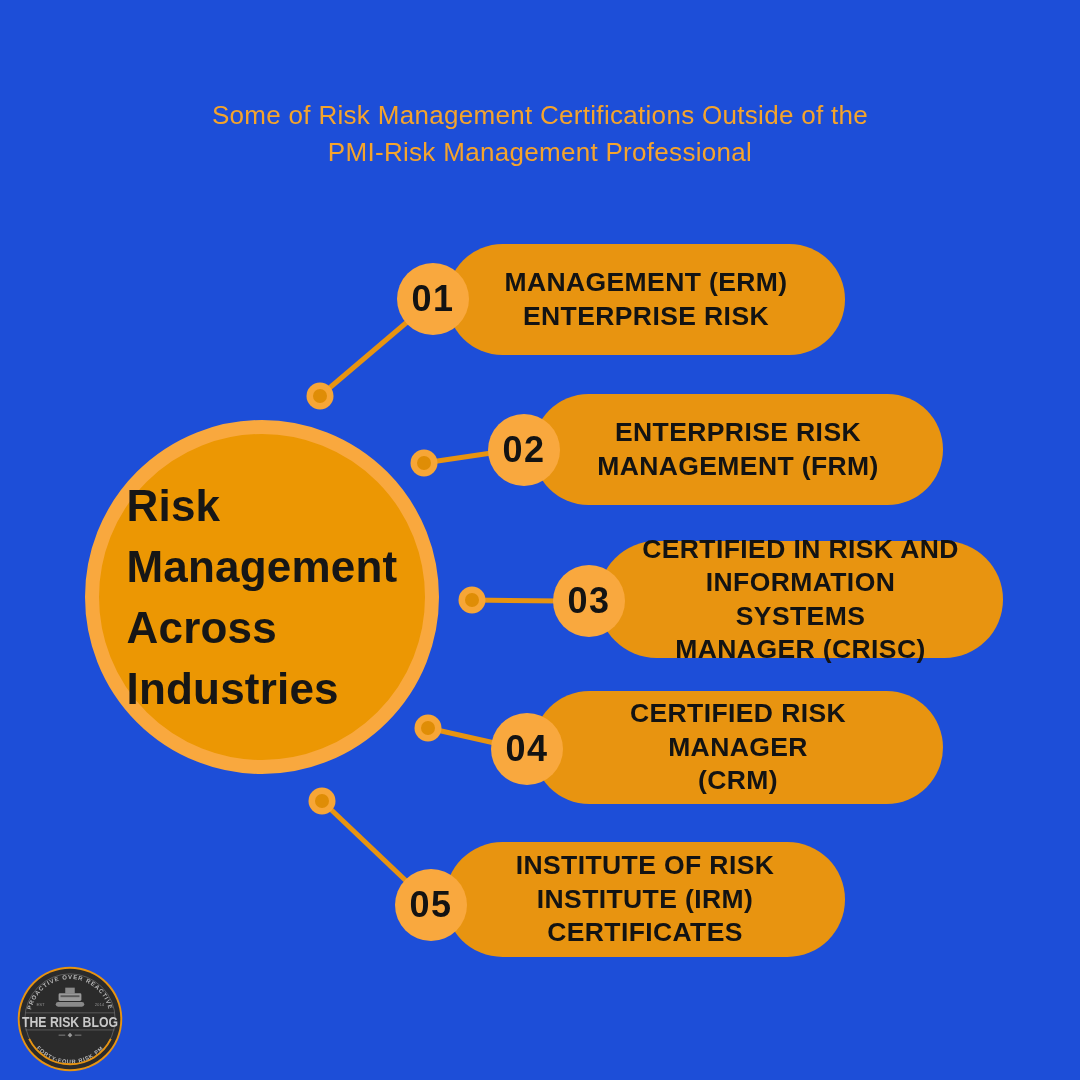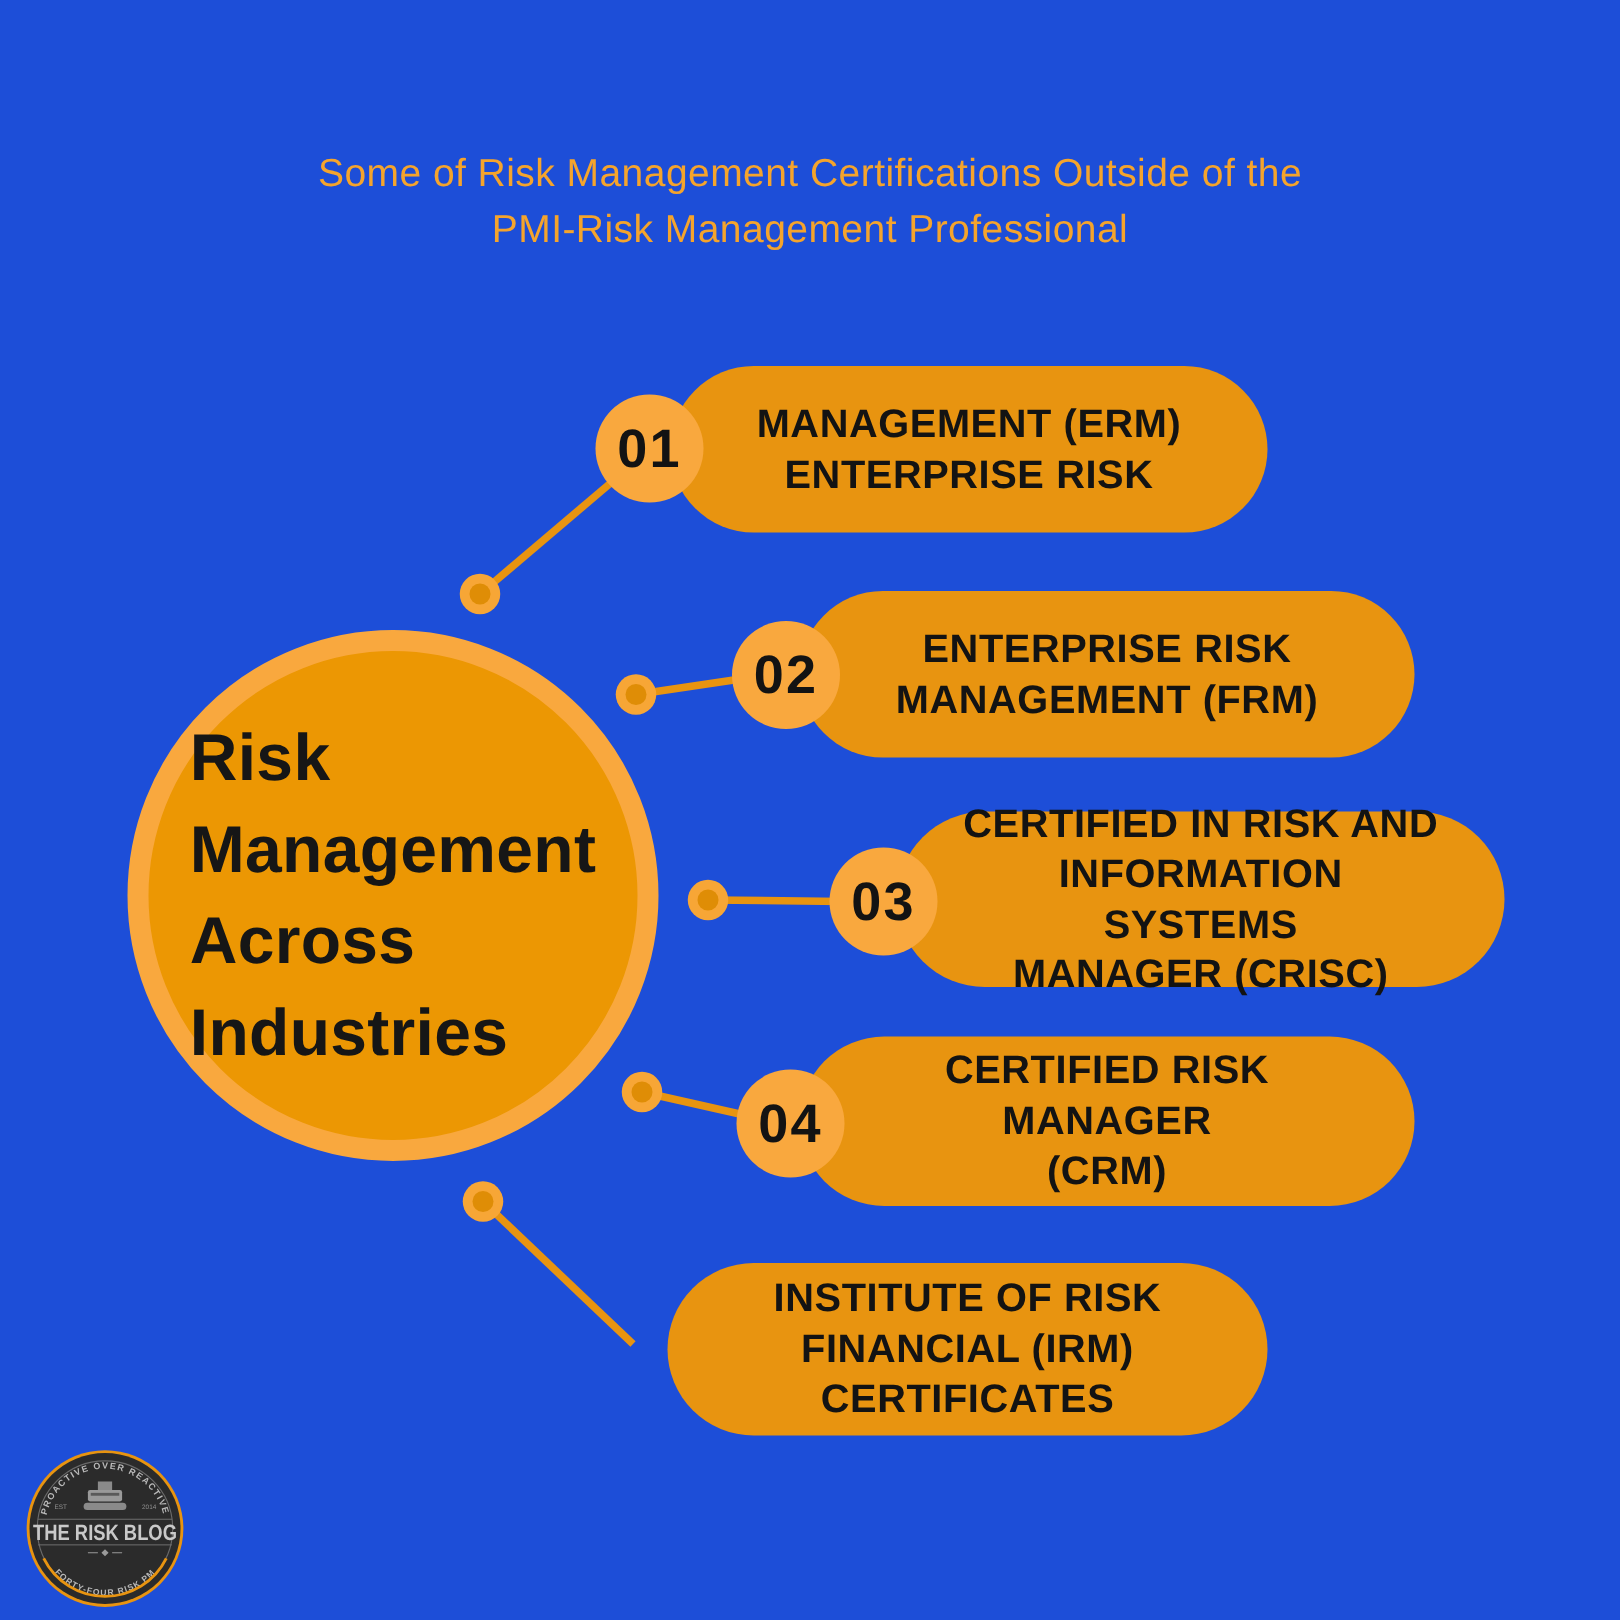--- a/index.html
+++ b/index.html
@@ -125,23 +125,24 @@
 
   <div class="pill p4">
     <div class="num">04</div>
     <div class="label">
       <div>CERTIFIED RISK MANAGER</div>
       <div>(CRM)</div>
     </div>
   </div>
 
   <div class="pill p5">
+    <div class="num">05</div>
     <div class="label">
       <div>INSTITUTE OF RISK</div>
-      <div>FINANCIAL (IRM)</div>
+      <div>INSTITUTE (IRM)</div>
       <div>CERTIFICATES</div>
     </div>
   </div>
 
   <svg class="logo" viewBox="0 0 120 120" xmlns="http://www.w3.org/2000/svg">
     <defs>
       <path id="arcTop" d="M 18,60 A 42,42 0 0 1 102,60"></path>
       <path id="arcBottom" d="M 19.3,83.5 A 47,47 0 0 0 100.7,83.5"></path>
     </defs>
     <circle cx="60" cy="60" r="55" fill="#E89410"></circle>

